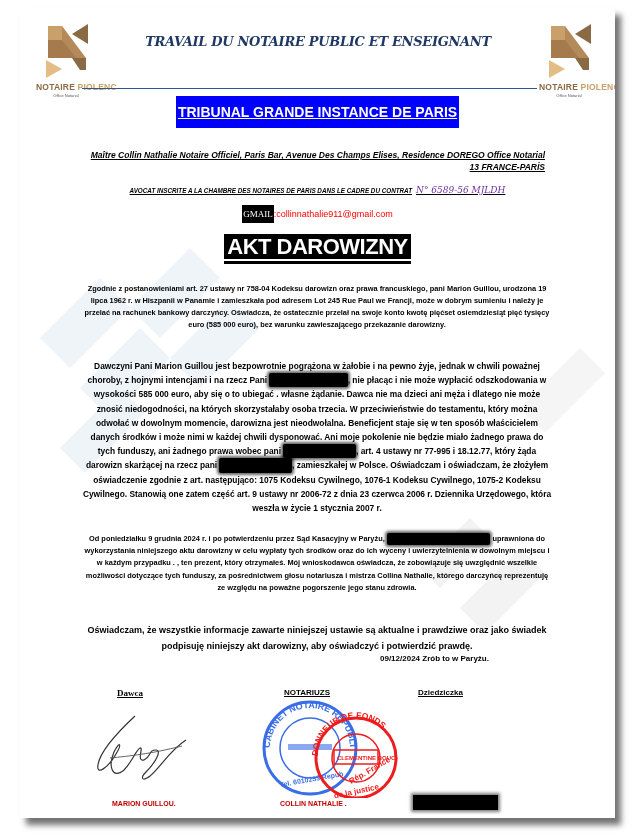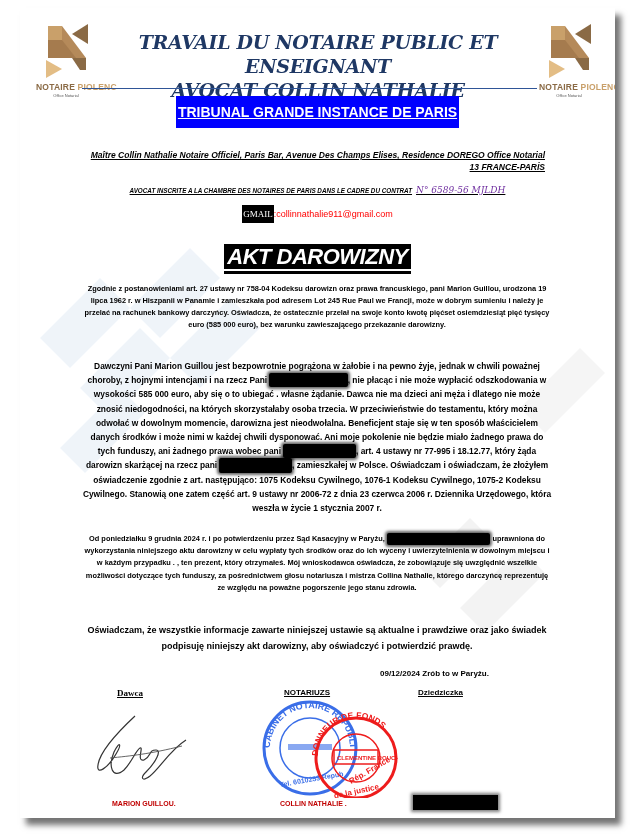--- a/index.html
+++ b/index.html
@@ -15,43 +15,43 @@
   .logo.left { left:8px; }
   .logo.right { left:511px; }
   .logo svg { display:block; margin:0 auto; }
   .logo .brand { font-family:"Liberation Sans", sans-serif; font-weight:bold; font-size:8.5px; letter-spacing:0.2px; text-align:center; white-space:nowrap; margin-top:2px; }
   .logo .brand .n { color:#8a6a45;padding-left:8px; }
   .logo .brand .p { color:#c9a06a; }
   .logo .sub { font-size:4px; color:#555; text-align:center; margin-top:1px; }
   .header-title {
     position:absolute; left:80px; top:22px; width:436px; text-align:center;
     font-family:"DejaVu Serif", "Liberation Serif", serif; font-style:italic; font-weight:bold;
-    color:#1f3864; font-size:19px; line-height:24px; letter-spacing:-0.3px;
+    color:#1f3864; font-size:13px; line-height:24px; letter-spacing:-0.3px;
   }
   .header-rule { position:absolute; left:62px; top:80px; width:455px; height:1px; background:#2f5597; }
   .center { position:absolute; left:0; width:595px; text-align:center; }
   .tribunal { top:95px; }
   .tribunal span { background:#0000ff; color:#ffffff; font-weight:bold; font-size:14px; text-decoration:underline; padding:8px 2px; }
   .ministere { top:118px; }
   .ministere span { background:#c8c8c8; color:#000; font-weight:bold; font-size:9px; text-decoration:underline; padding:0 2px; }
   .address { top:141px; left:70px; width:455px; font-size:8.5px; font-weight:bold; font-style:italic; text-decoration:underline; line-height:12px; color:#000;text-align:right; }
   .avocat { top:177px; font-size:6.3px; font-weight:bold; font-style:italic; text-decoration:underline; }
   .avocat .num { font-family:"DejaVu Serif", "Liberation Serif", serif; color:#7030a0; font-size:9px; font-weight:normal; text-decoration:none; margin-left:4px; }
   .gmail { top:201px; font-size:9px; }
   .gmail .lbl { background:#000; color:#fff; font-family:"Liberation Serif", serif; padding:4px 1px; }
   .gmail .val { color:#ff0000; }
   .akt { top:226px; }
-  .akt span { display:inline-block; background:#000; color:#fff; font-weight:bold; font-style:italic; font-size:22px; line-height:25px; padding:0 3px; letter-spacing:-0.5px; border-bottom:2px solid #fff; box-shadow:0 3px 0 #000;margin-top:10px; }
+  .akt span { display:inline-block; background:#000; color:#fff; font-weight:bold; font-size:22px; line-height:25px; padding:0 3px; letter-spacing:-0.5px; border-bottom:2px solid #fff; box-shadow:0 3px 0 #000; }
   .para { position:absolute; left:62px; width:470px; text-align:center; font-weight:bold; color:#000; }
   .p1 { top:275px; font-size:7.4px; line-height:12px; }
   .p2 { top:351px; font-size:8.4px; line-height:14.2px; }
   .p3 { top:525px; font-size:7.4px; line-height:12.2px; }
   .p4 { top:614px; font-size:9px; line-height:16px; }
   .redact { background:#000; color:transparent; border-radius:2px; box-shadow:0 0 3px 2px rgba(0,0,0,0.6); display:inline-block; }
-  .date { position:absolute; top:661px; left:360px; font-size:8px; font-weight:bold; }
+  .date { position:absolute; top:646px; left:360px; font-size:8px; font-weight:bold; }
   .sig-label { position:absolute; top:680px; font-size:8px; font-weight:bold; text-decoration:underline; }
   .dawca { left:97px; font-family:"Liberation Serif", serif; font-size:9px; }
   .notariuzs { left:264px; }
   .dziedziczka { left:398px; }
   .sig-name { position:absolute; top:792px; font-size:7px; font-weight:bold; color:#c00000; }
   .name1 { left:92px; }
   .name2 { left:260px; }
   .redact-block { position:absolute; left:393px; top:787px; width:85px; height:15px; background:#000; box-shadow:0 0 3px 2px rgba(0,0,0,0.5); }
   .signature { position:absolute; left:70px; top:702px; width:100px; height:75px; }
   .stamps { position:absolute; left:238px; top:690px; width:140px; height:100px; }
@@ -95,21 +95,20 @@
       <polygon points="36,40 50,40 50,52 44,52" fill="#8a6a45"></polygon>
       <polygon points="52,6 52,26 36,16" fill="#8a6a45"></polygon>
       <polygon points="10,42 10,60 26,51" fill="#e3bd85"></polygon>
     </svg>
     <div class="brand"><span class="n">NOTAIRE </span><span class="p">PIOLENC</span></div>
     <div class="sub">Office Notarial</div>
   </div>
 
   <div class="header-title">
     <div>TRAVAIL DU NOTAIRE PUBLIC ET ENSEIGNANT</div>
-    <div>AVOCAT COLLIN NATHALIE</div>
   </div>
   <div class="header-rule"></div>
 
   <div class="center tribunal"><span>TRIBUNAL GRANDE INSTANCE DE PARIS</span></div>
   <div class="center address">Maître Collin Nathalie Notaire Officiel, Paris Bar, Avenue Des Champs Elises, Residence DOREGO Office Notarial 13 FRANCE-PARİS</div>
 
   <div class="center avocat">
     <span>AVOCAT INSCRITE A LA CHAMBRE DES NOTAIRES DE PARIS DANS LE CADRE DU CONTRAT</span><span class="num">N° 6589-56 MJLDH</span>
   </div>
 

